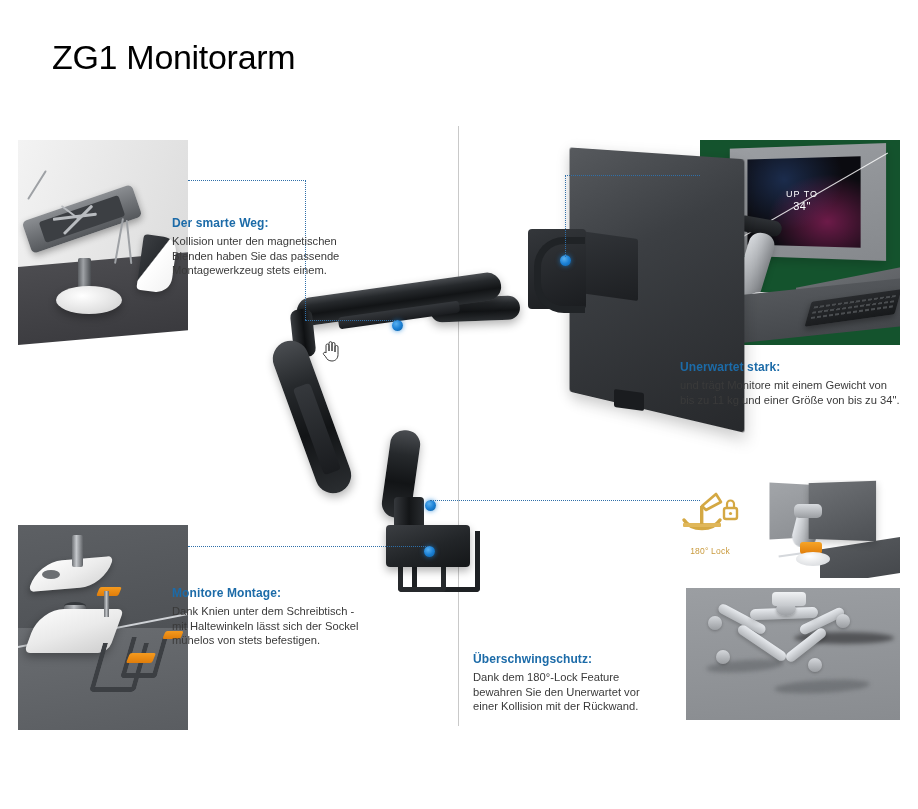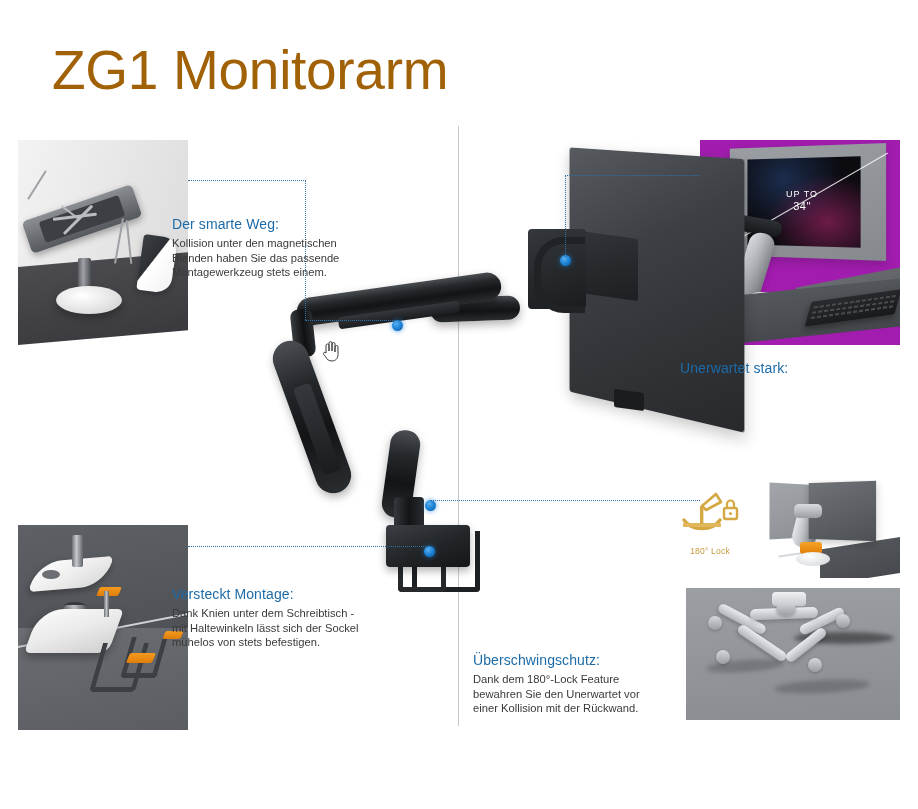--- a/index.html
+++ b/index.html
@@ -17,42 +17,42 @@
     height: 809px;
     background: #ffffff;
     overflow: hidden;
   }
 
   
   .page-title {
     position: absolute;
     left: 52px;
     top: 38px;
-    font-size: 55px;
+    font-size: 34px;
     font-weight: 400;
-    color: #a16207;
+    color: #000000;
     letter-spacing: -0.3px;
     white-space: nowrap;
   }
 
   
   .divider-v {
     position: absolute;
     left: 458px;
     top: 126px;
     width: 1px;
     height: 600px;
     background: #c9c9c9;
   }
 
   
   .callout { position: absolute; }
   .callout .c-head {
-    font-size: 14px;
-    font-weight: normal;
+    font-size: 12px;
+    font-weight: bold;
     color: #1c6ba8;
     margin: 0 0 4px 0;
     letter-spacing: 0.1px;
     white-space: nowrap;
   }
   .callout .c-line {
     font-size: 11.2px;
     color: #3a3a3a;
     line-height: 14.6px;
     white-space: nowrap;
@@ -193,21 +193,21 @@
     transform: skewX(-16deg);
   }
   .ph-bl .clampB {
     position: absolute; left: 108px; top: 112px; width: 26px; height: 36px;
     border: 5px solid #3c3f43; border-top: none;
     border-radius: 0 0 4px 4px;
     transform: skewX(-16deg);
   }
 
   
-  .ph-tr { left: 700px; top: 140px; width: 200px; height: 205px; background: #a21caf; }
+  .ph-tr { left: 700px; top: 140px; width: 200px; height: 205px; background: #14532d; }
   .ph-tr .backpanel {
     position: absolute; left: 24px; top: 6px; width: 160px; height: 112px;
     background: linear-gradient(165deg,#9b9ea2 0%,#86898d 100%);
     transform: perspective(360px) rotateY(-13deg);
     box-shadow: 0 4px 10px rgba(0,0,0,.18);
   }
   .ph-tr .screen {
     position: absolute; left: 44px; top: 18px; width: 116px; height: 88px;
     background:
       radial-gradient(ellipse at 72% 72%, rgba(190,40,120,.55) 0%, rgba(0,0,0,0) 52%),
@@ -593,24 +593,26 @@
 
   <div class="callout" style="left:172px; top:216px; width:175px;">
     <div class="c-head">Der smarte Weg:</div>
     <div class="c-line">Kollision unter den magnetischen</div>
     <div class="c-line">Blenden haben Sie das passende</div>
     <div class="c-line">Montagewerkzeug stets einem.</div>
   </div>
 
   <div class="callout" style="left:680px; top:360px; width:225px;">
     <div class="c-head">Unerwartet stark:</div>
+    <div class="c-line">und trägt Monitore mit einem Gewicht von</div>
+    <div class="c-line">bis zu 11 kg und einer Größe von bis zu 34".</div>
   </div>
 
   <div class="callout" style="left:172px; top:586px; width:200px;">
-    <div class="c-head">Versteckt Montage:</div>
+    <div class="c-head">Monitore Montage:</div>
     <div class="c-line">Dank Knien unter dem Schreibtisch -</div>
     <div class="c-line">mit Haltewinkeln lässt sich der Sockel</div>
     <div class="c-line">mühelos von stets befestigen.</div>
   </div>
 
   <div class="callout" style="left:473px; top:652px; width:190px;">
     <div class="c-head">Überschwingschutz:</div>
     <div class="c-line">Dank dem 180°-Lock Feature</div>
     <div class="c-line">bewahren Sie den Unerwartet vor</div>
     <div class="c-line">einer Kollision mit der Rückwand.</div>

